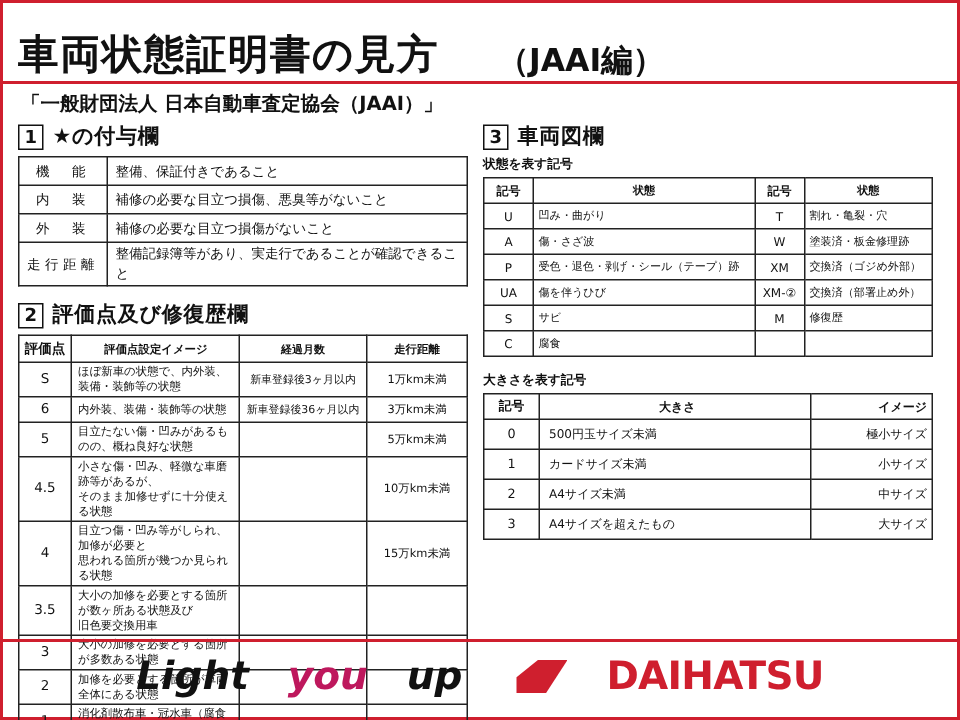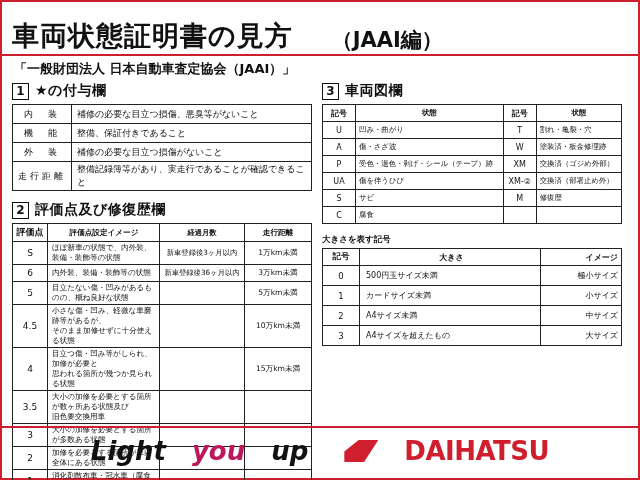--- a/index.html
+++ b/index.html
@@ -95,26 +95,26 @@
     <div class="col-left">
 
       <div class="sec-h">
         <div class="sec-num">1</div>
         <div class="sec-t">★の付与欄</div>
       </div>
 
       <table class="t1">
         <tbody>
             <tr>
+          <td class="lbl">機　能</td>
+          <td class="val">整備、保証付きであること</td>
+        </tr>
+        <tr>
           <td class="lbl">内　装</td>
           <td class="val">補修の必要な目立つ損傷、悪臭等がないこと</td>
-        </tr>
-        <tr>
-          <td class="lbl">機　能</td>
-          <td class="val">整備、保証付きであること</td>
         </tr>
         <tr>
           <td class="lbl">外　装</td>
           <td class="val">補修の必要な目立つ損傷がないこと</td>
         </tr>
         <tr>
           <td class="lbl">走行距離</td>
           <td class="val">整備記録簿等があり、実走行であることが確認できること</td>
         </tr>
       </tbody>
@@ -196,20 +196,21 @@
 
     </div>
 
     <div class="col-right">
 
       <div class="sec-h">
         <div class="sec-num">3</div>
         <div class="sec-t">車両図欄</div>
       </div>
 
+      <div class="cap">状態を表す記号</div>
       <table class="t3">
         <tbody>
             <tr>
           <th class="k">記号</th>
           <th class="d">状態</th>
           <th class="k">記号</th>
           <th class="d">状態</th>
         </tr>
         <tr>
           <td class="k">U</td>

